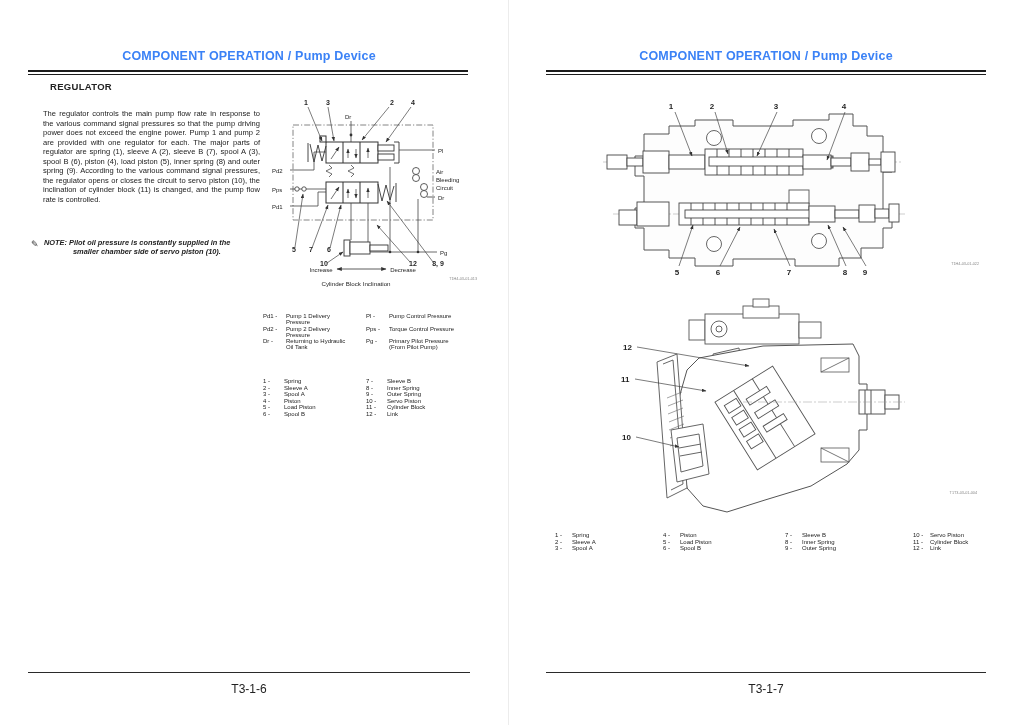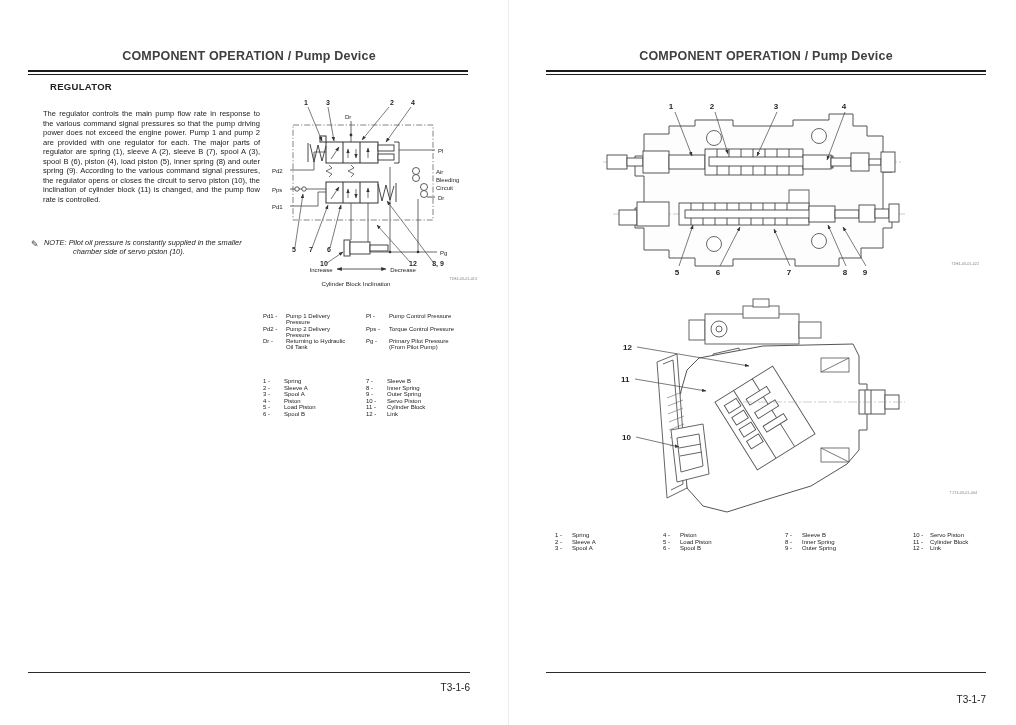--- a/index.html
+++ b/index.html
@@ -2,32 +2,32 @@
 <html><head>
 <meta charset="utf-8">
 <style>
   html,body{margin:0;padding:0;background:#ffffff;}
   .screen{position:relative;width:1016px;height:725px;background:#fff;overflow:hidden;
           font-family:"Liberation Sans",sans-serif;color:#222;}
   .page{position:absolute;top:0;width:508px;height:725px;background:#fff;}
   .page-left{left:0;}
   .page-right{left:508px;border-left:1px solid #ececec;}
   .page-title{position:absolute;top:49px;text-align:center;font-size:12.5px;font-weight:bold;
-              color:#404040;letter-spacing:.2px;}
+              color:#3b82f6;letter-spacing:.2px;}
   .page-left .page-title{left:28px;width:442px;}
   .page-right .page-title{left:37px;width:440px;}
   .title-rule{position:absolute;top:70px;height:2px;border-top:2.2px solid #1c1c1c;border-bottom:1.6px solid #1c1c1c;}
   .page-left .title-rule{left:28px;width:440px;}
   .page-right .title-rule{left:37px;width:440px;}
   .section-title{position:absolute;left:30px;top:81px;font-size:9.5px;font-weight:bold;letter-spacing:.3px;margin-left:20px;}
   .body-text{position:absolute;left:30px;top:96px;width:217px;font-size:7.55px;line-height:1.26;
              text-align:justify;margin:13px;}
   .note{position:absolute;left:31px;top:238px;width:218px;font-size:7.4px;font-style:italic;line-height:1.26;}
   .note-icon{position:absolute;left:0;top:1px;font-size:9px;font-style:normal;color:#333;}
-  .note-body{margin:0 0 0 13px;padding-left:29px;text-indent:-29px;}
+  .note-body{margin:0 0 0 13px;padding-left:29px;text-indent:-29px;font-weight:bold;}
   .schematic{position:absolute;left:270px;top:92px;}
   .fig1{position:absolute;left:90px;top:98px;}
   .fig2{position:absolute;left:104px;top:298px;}
   svg text{font-family:"Liberation Sans",sans-serif;fill:#1f1f1f;}
   .co{font-size:7px;font-weight:bold;}
   .co8{font-size:8px;font-weight:bold;}
   .pt{font-size:6px;}
   .cap{font-size:6.2px;}
   .figcode{font-size:3.8px;fill:#8a8a8a;}
   
@@ -43,23 +43,23 @@
   .leg-n{width:21px;flex:none;}
   .r-legend{position:absolute;top:531px;font-size:6px;line-height:9px;}
   .r-c1{left:46px;width:104px;}
   .r-c2{left:154px;width:104px;}
   .r-c3{left:276px;width:104px;}
   .r-c4{left:404px;width:100px;}
   .r-legend .leg-n{width:17px;}
   .footer-rule{position:absolute;top:672px;height:1px;background:#2a2a2a;}
   .page-left .footer-rule{left:28px;width:442px;}
   .page-right .footer-rule{left:37px;width:440px;}
-  .footer-text{position:absolute;top:682px;text-align:right;font-size:10px;}
+  .footer-text{position:absolute;top:682px;text-align:center;font-size:12px;}
   .page-left .footer-text{left:28px;width:442px;}
-  .page-right .footer-text{left:37px;width:440px;margin-top:12px;}
+  .page-right .footer-text{left:37px;width:440px;}
 </style>
 </head>
 <body>
 
 <div class="screen">
 
   <div class="page page-left">
     <div class="page-title">COMPONENT OPERATION / Pump Device</div>
     <div class="title-rule"></div>
     <div class="section-title">REGULATOR</div>

